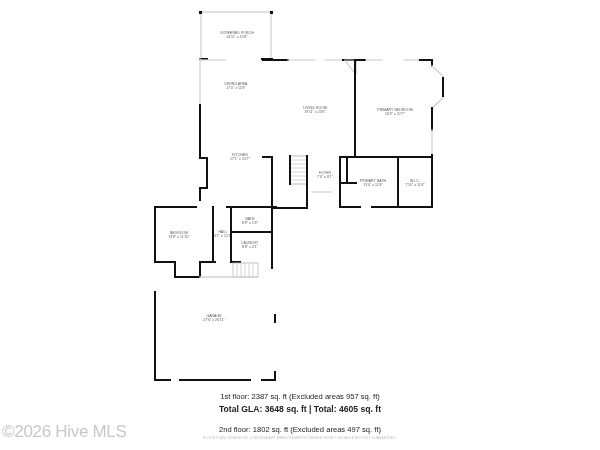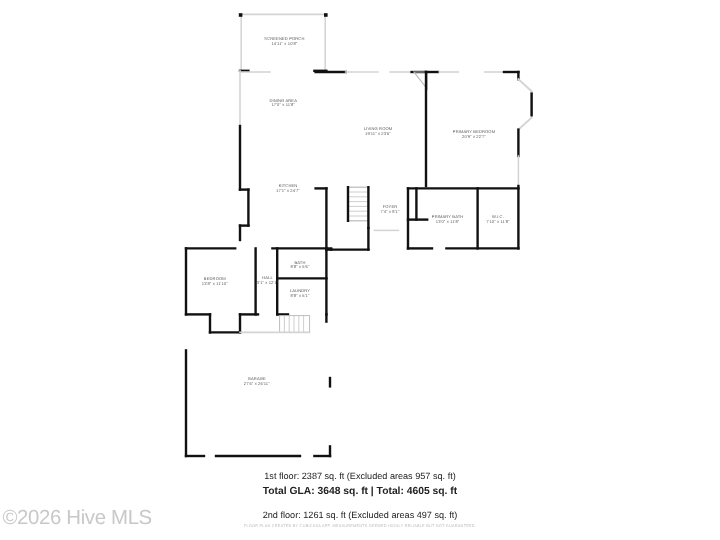--- a/index.html
+++ b/index.html
@@ -169,15 +169,15 @@
     <div>8'8" x 6'1"</div>
   </div>
   <div class="room" style="left:214px;top:318px">
     <div class="name">Garage</div>
     <div>27'6" x 26'11"</div>
   </div>
 </div>
 
 <div class="summary s-title">Total GLA: 3648 sq. ft | Total: 4605 sq. ft</div>
 <div class="summary s-line1">1st floor: 2387 sq. ft (Excluded areas 957 sq. ft)</div>
-<div class="summary s-line2">2nd floor: 1261 sq. ft (Excluded areas 497 sq. ft)</div>
+<div class="summary s-line2">2nd floor: 1802 sq. ft (Excluded areas 497 sq. ft)</div>
 <div class="summary s-disc">FLOOR PLAN CREATED BY CUBICASA APP. MEASUREMENTS DEEMED HIGHLY RELIABLE BUT NOT GUARANTEED.</div>
 <div class="watermark">©2026 Hive MLS</div>
 
 </body></html>

